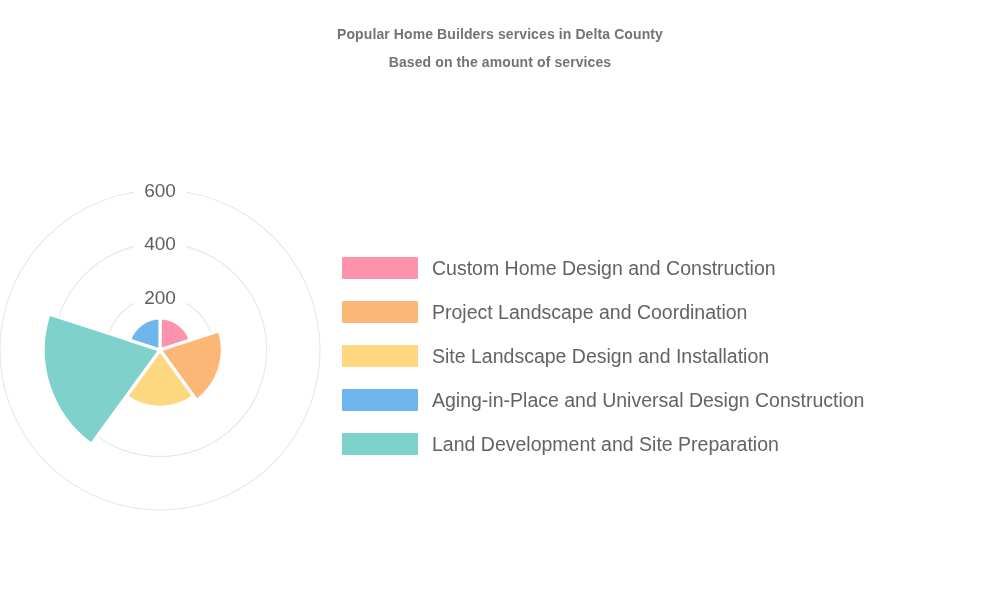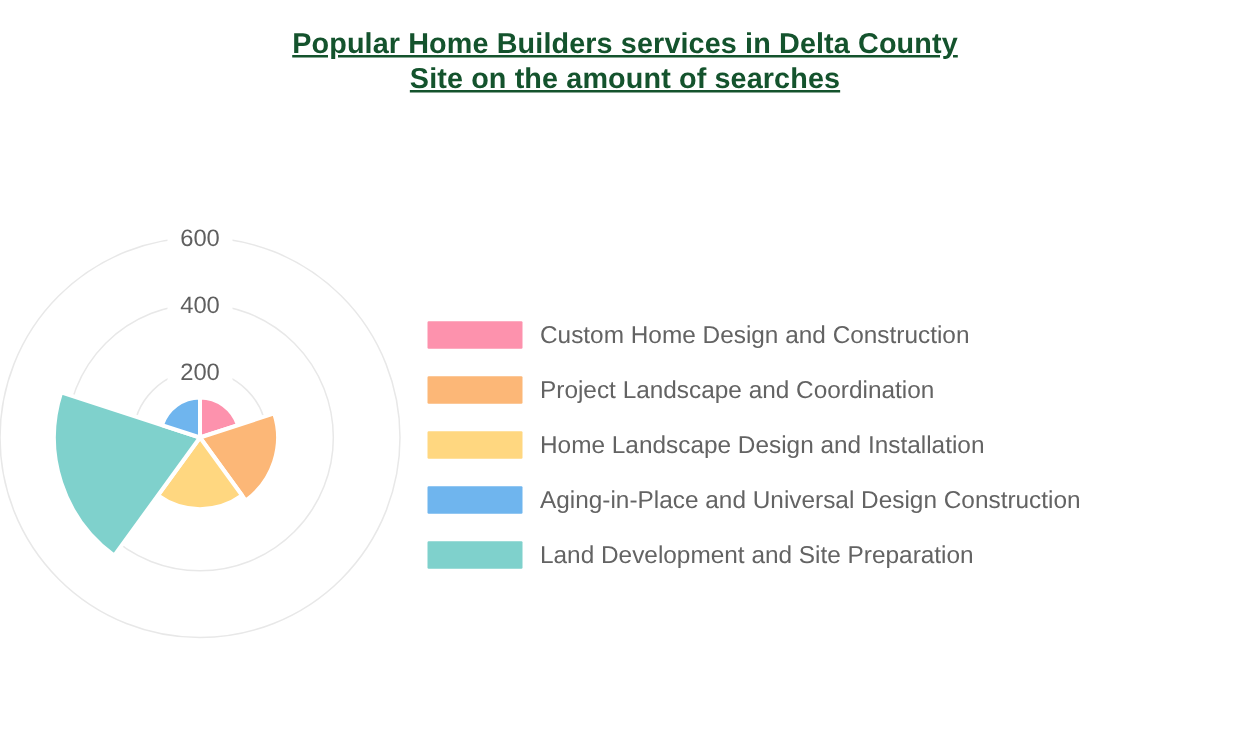--- a/index.html
+++ b/index.html
@@ -19,26 +19,25 @@
     left: 0; top: 0;
     width: 1000px;
     height: 600px;
   }
   .title-block {
     position: absolute;
     left: 0;
     top: 20px;
     width: 1000px;
     text-align: center;
-    color: #14532d;
-    font-size: 23px;
+    color: #737373;
+    font-size: 14px;
     font-weight: bold;
     line-height: 28px;
     letter-spacing: 0.1px;
-    text-decoration: underline;
   }
   .title-line { display: block; }
   svg.polar { position: absolute; left: 0; top: 0; }
   .grid-ring {
     fill: none;
     stroke: #e8e8e8;
     stroke-width: 1.2;
   }
   .wedge {
     stroke: #ffffff;
@@ -79,21 +78,21 @@
     white-space: nowrap;
   }
 </style>
 </head>
 <body>
 
 <div id="chart-root">
 
   <div class="title-block">
     <span class="title-line">Popular Home Builders services in Delta County</span>
-    <span class="title-line">Site on the amount of searches</span>
+    <span class="title-line">Based on the amount of services</span>
   </div>
 
   <svg class="polar" width="1000" height="600">
     <g id="grid-rings">
         <circle cx="160" cy="350" r="53.33333333333333" class="grid-ring"></circle>
         <circle cx="160" cy="350" r="106.66666666666666" class="grid-ring"></circle>
         <circle cx="160" cy="350" r="160" class="grid-ring"></circle>
       </g>
     <g id="wedges">
         <path d="M 160 350 L 160.00 318.00 A 32.00 32.00 0 0 1 190.43 340.11 Z" fill="#fd92ad" class="wedge">
@@ -126,21 +125,21 @@
       <div class="legend-item">
         <span class="legend-swatch" style="background: rgb(253, 146, 173);"></span>
         <span class="legend-label">Custom Home Design and Construction</span>
       </div>
       <div class="legend-item">
         <span class="legend-swatch" style="background: rgb(252, 183, 119);"></span>
         <span class="legend-label">Project Landscape and Coordination</span>
       </div>
       <div class="legend-item">
         <span class="legend-swatch" style="background: rgb(255, 215, 128);"></span>
-        <span class="legend-label">Home Landscape Design and Installation</span>
+        <span class="legend-label">Site Landscape Design and Installation</span>
       </div>
       <div class="legend-item">
         <span class="legend-swatch" style="background: rgb(111, 181, 238);"></span>
         <span class="legend-label">Aging-in-Place and Universal Design Construction</span>
       </div>
       <div class="legend-item">
         <span class="legend-swatch" style="background: rgb(127, 209, 204);"></span>
         <span class="legend-label">Land Development and Site Preparation</span>
       </div>
     </div>

